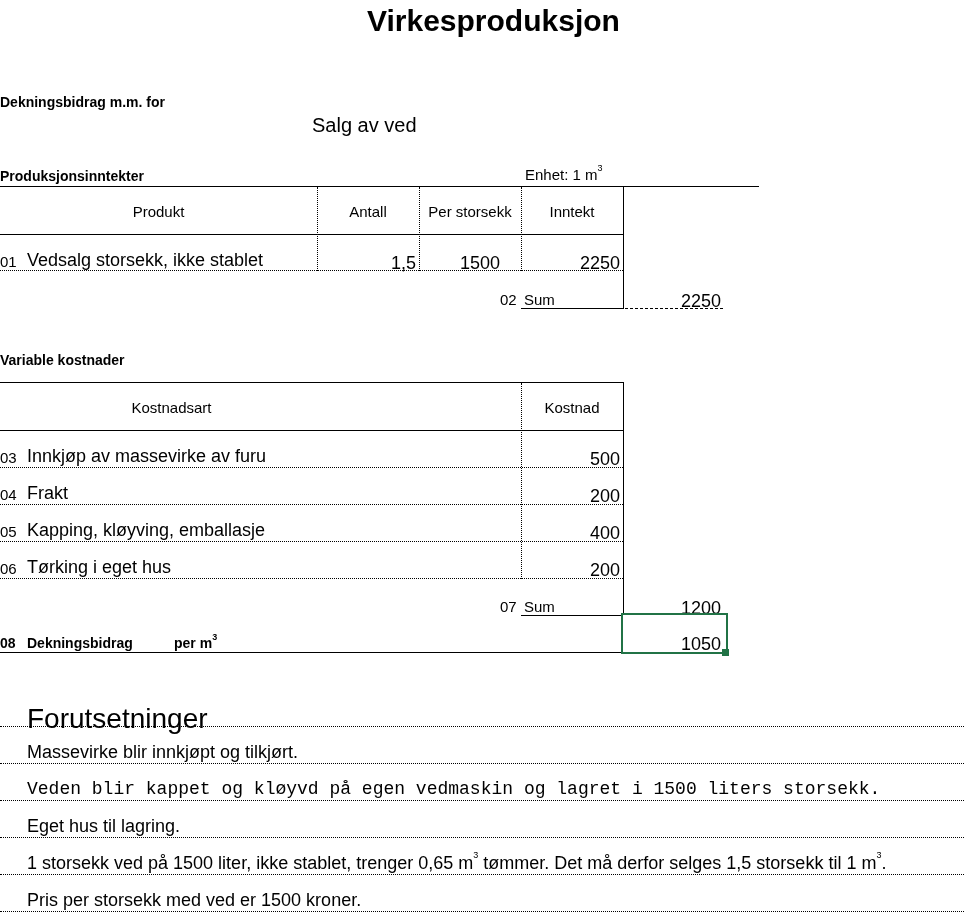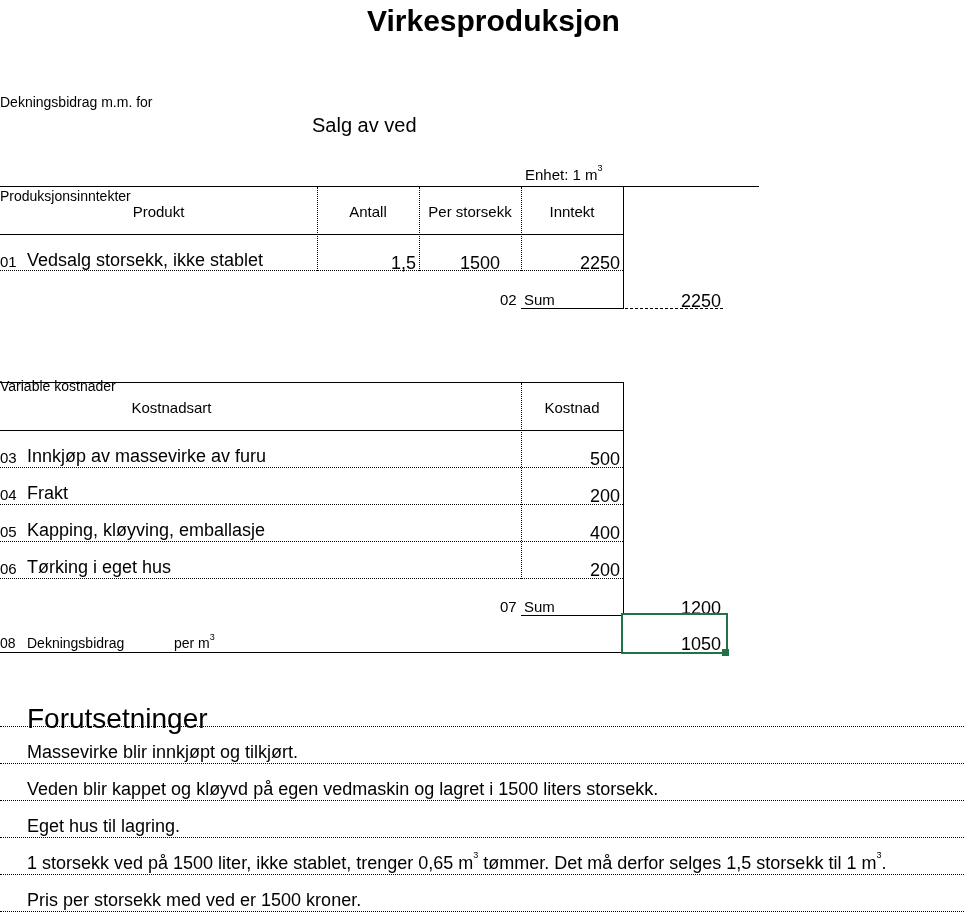--- a/index.html
+++ b/index.html
@@ -1,20 +1,20 @@
 <!DOCTYPE html>
 <html><head>
 <meta charset="utf-8">
 <style>
   html, body { margin: 0; padding: 0; background: #ffffff; }
   body { width: 964px; height: 917px; position: relative; overflow: hidden;
          font-family: "Liberation Sans", sans-serif; color: #000; }
   .abs { position: absolute; white-space: nowrap; }
   .title { font-size: 30px; font-weight: bold; top: 4px; left: 367px; }
-  .lbl-bold { font-weight: normal; font-size: 14px; }
+  .lbl-bold { font-weight: bold; font-size: 14px; }
   .sub { font-size: 20px; margin-top: 24px; }
   .hline { position: absolute; height: 0; border-top: 1px solid #000; }
   .hdot { position: absolute; height: 0; border-top: 1px dotted #000; }
   .hdash { position: absolute; height: 0; border-top: 1px dashed #000; }
   .vline { position: absolute; width: 0; border-left: 1px solid #000; }
   .vdot { position: absolute; width: 0; border-left: 1px dotted #000; }
   .hdr { font-size: 15px; text-align: center; }
   .num { font-size: 18px; text-align: right; }
   .code { font-size: 15px; }
   .rowtxt { font-size: 18px; }
@@ -25,21 +25,21 @@
   .note-title { font-size: 28px; font-weight: normal; }
 </style>
 </head>
 <body>
 
 <div class="abs title">Virkesproduksjon</div>
 
 <div class="abs lbl-bold" style="top:94px;left:0;">Dekningsbidrag m.m. for</div>
 <div class="abs sub" style="top:90px;left:312px;">Salg av ved</div>
 
-<div class="abs lbl-bold" style="top:168px;left:0;margin-top:20px;">Produksjonsinntekter</div>
+<div class="abs lbl-bold" style="top:168px;left:0;">Produksjonsinntekter</div>
 <div class="abs" style="top:166px;left:525px;font-size:15px;"><span>Enhet: 1 m</span><sup>3</sup></div>
 <div class="hline" style="top:186px;left:0;width:759px;"></div>
 
 <div class="vdot" style="top:187px;left:317px;height:84px;"></div>
 <div class="vdot" style="top:187px;left:419px;height:84px;"></div>
 <div class="vdot" style="top:187px;left:521px;height:84px;"></div>
 <div class="vline" style="top:187px;left:623px;height:122px;"></div>
 
 <div class="abs hdr" style="top:203px;left:0;width:317px;">Produkt</div>
 <div class="abs hdr" style="top:203px;left:317px;width:102px;">Antall</div>
@@ -55,21 +55,21 @@
   <div class="abs num" style="top:253px;left:521px;width:99px;">2250</div>
 </div>
 <div class="hdot" style="top:270px;left:0;width:623px;"></div>
 
 <div class="abs code" style="top:291px;left:500px;">02</div>
 <div class="abs code" style="top:291px;left:524px;">Sum</div>
 <div class="hline" style="top:308px;left:521px;width:102px;"></div>
 <div class="abs num" style="top:291px;left:623px;width:98px;">2250</div>
 <div class="hdash" style="top:308px;left:625px;width:98px;"></div>
 
-<div class="abs lbl-bold" style="top:378px;left:0;">Variable kostnader</div>
+<div class="abs lbl-bold" style="top:352px;left:0;">Variable kostnader</div>
 <div class="hline" style="top:382px;left:0;width:624px;"></div>
 <div class="vdot" style="top:383px;left:521px;height:196px;"></div>
 <div class="vline" style="top:383px;left:623px;height:232px;"></div>
 
 <div class="abs hdr" style="top:399px;left:0;width:343px;">Kostnadsart</div>
 <div class="abs hdr" style="top:399px;left:521px;width:102px;">Kostnad</div>
 <div class="hline" style="top:430px;left:0;width:623px;"></div>
 
 <div>
   <div class="abs code" style="top:449px;left:0;">03</div>
@@ -111,21 +111,21 @@
 <div class="abs num" style="top:634px;left:623px;width:98px;">1050</div>
 <div class="sel" style="top:613px;left:621px;width:107px;height:41px;"></div>
 <div class="sel-handle" style="top:649px;left:722px;"></div>
 
 <div class="abs note-title" style="top:703px;left:27px;">Forutsetninger</div>
 <div class="hdot" style="top:726px;left:0;width:964px;"></div>
 
 <div class="abs note" style="top:742px;left:27px;">Massevirke blir innkjøpt og tilkjørt.</div>
 <div class="hdot" style="top:763px;left:0;width:964px;"></div>
 
-<div class="abs note" style="top:779px;left:27px;">Veden blir kappet og kløyvd på egen vedmaskin og lagret i 1500 liters storsekk.</div>
+<div class="abs note" style="top:779px;left:27px;font-family:Liberation Mono, monospace;">Veden blir kappet og kløyvd på egen vedmaskin og lagret i 1500 liters storsekk.</div>
 <div class="hdot" style="top:800px;left:0;width:964px;"></div>
 
 <div class="abs note" style="top:816px;left:27px;">Eget hus til lagring.</div>
 <div class="hdot" style="top:837px;left:0;width:964px;"></div>
 
 <div class="abs note" style="top:853px;left:27px;"><span>1 storsekk ved på 1500 liter, ikke stablet, trenger 0,65 m</span><sup>3</sup><span> tømmer. Det må derfor selges 1,5 storsekk til 1 m</span><sup>3</sup><span>.</span></div>
 <div class="hdot" style="top:874px;left:0;width:964px;"></div>
 
 <div class="abs note" style="top:890px;left:27px;">Pris per storsekk med ved er 1500 kroner.</div>
 <div class="hdot" style="top:911px;left:0;width:964px;"></div>

